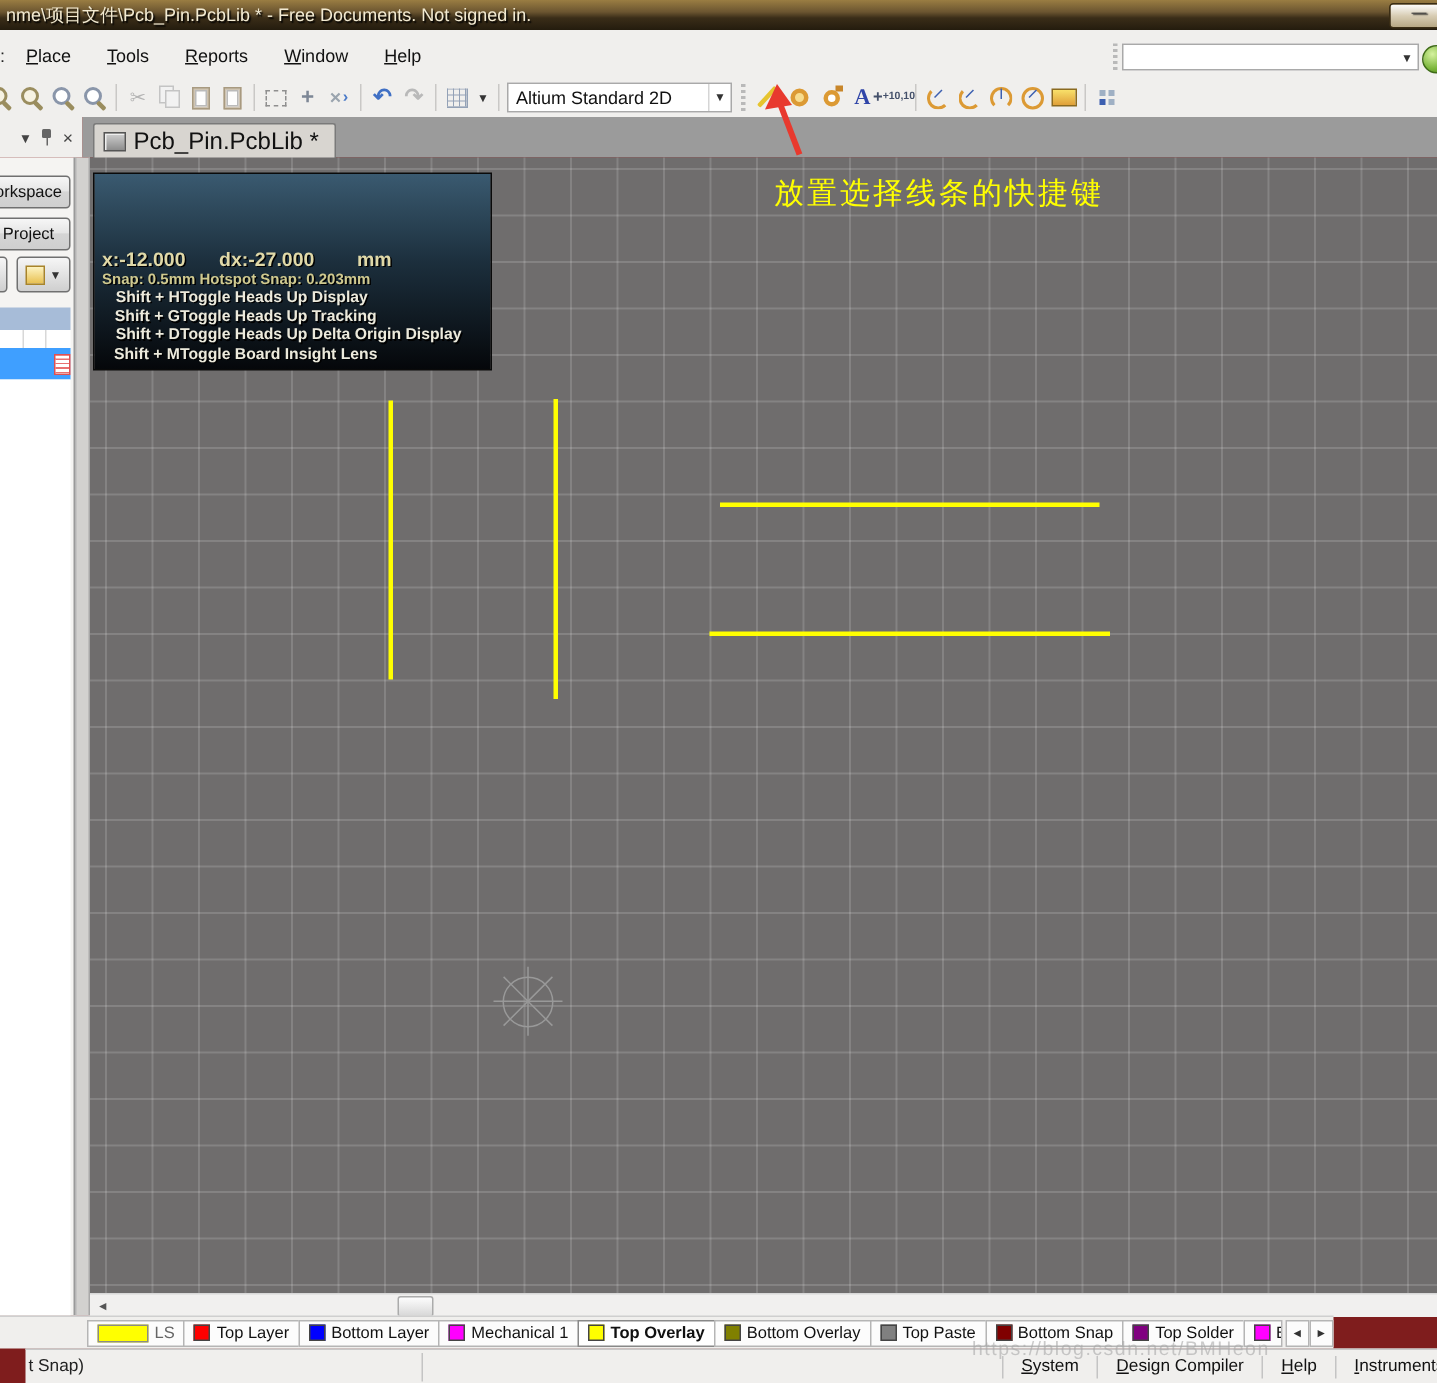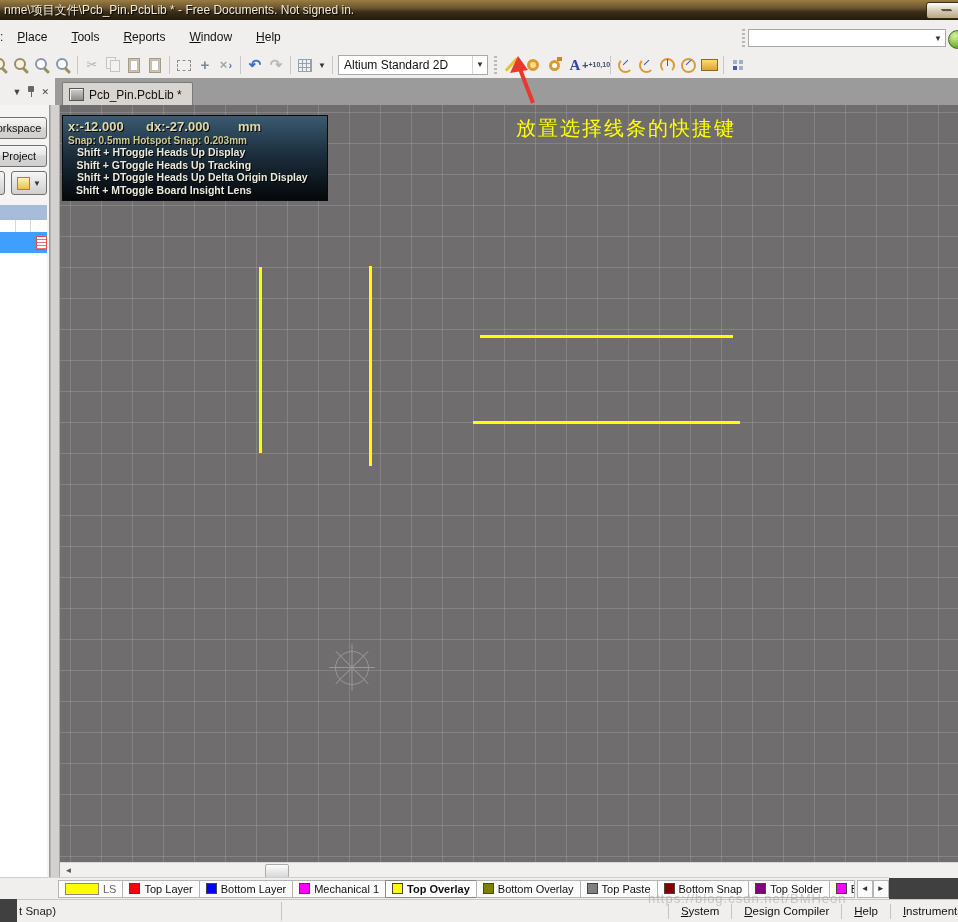--- a/index.html
+++ b/index.html
@@ -1,18 +1,18 @@
 <!DOCTYPE html>
 <html><head>
 <meta charset="utf-8">
 <style>
   html,body{margin:0;padding:0;background:#fff;}
   #app{position:relative;width:958px;height:922px;overflow:hidden;
        font-family:"Liberation Sans",sans-serif;font-size:12px;color:#111;
-       background:#404040;}
+       background:#7f1d1d;}
   
   .titlebar{position:absolute;left:0;top:0;width:958px;height:20px;
     background:linear-gradient(#9a7d42,#6b5530 40%,#3a2d18 60%,#241c0e);
     color:#f2ead2;display:flex;align-items:center;padding-left:4px;box-sizing:border-box;
     text-shadow:1px 1px 1px #000;font-size:12px;}
   .win-min{position:absolute;right:-8px;top:2px;width:38px;height:15px;border:1px solid #3a2d14;
     border-radius:3px;background:linear-gradient(#fefefe,#d8cdb4 50%,#b7a885);
     color:#333;font-size:10px;line-height:12px;text-align:center;}
   
   .menubar{position:absolute;left:0;top:20px;width:958px;height:32px;background:#f0efed;}
@@ -90,21 +90,21 @@
   
   .panelhead{position:absolute;left:0;top:78px;width:55px;height:27px;background:#f0efed;
     display:flex;align-items:center;justify-content:flex-end;gap:6px;padding-right:6px;box-sizing:border-box;}
   .ph-ic{font-size:9px;color:#444;}
   .pin{position:relative;width:8px;height:11px;}
   .pin::before{content:"";position:absolute;left:1px;top:0;width:6px;height:6px;background:#666;border-radius:1px;}
   .pin::after{content:"";position:absolute;left:3.5px;top:6px;width:1px;height:5px;background:#666;}
   .tabstrip{position:absolute;left:55px;top:78px;width:903px;height:27px;background:#9b9b9b;}
   .doc-tab{position:absolute;left:7px;top:4px;height:23px;background:#d8d5d0;
     border:1px solid #7a7a7a;border-bottom:none;border-radius:2px 2px 0 0;
-    display:flex;align-items:center;gap:5px;padding:0 10px 0 6px;font-size:12px;}
+    display:flex;align-items:center;gap:5px;padding:0 10px 0 6px;font-size:16px;}
   .chip-ic{width:13px;height:11px;background:linear-gradient(#cfcfcf,#8d8d8d);border:1px solid #555;
     box-shadow:inset 1px 1px 0 #eee;}
   
   .leftpanel{position:absolute;left:0;top:105px;width:50px;height:772px;background:#f5f4f2;
     border-right:1px solid #9a9a9a;box-sizing:border-box;}
   .btn{position:absolute;left:-9px;width:56px;height:22px;border:1px solid #707070;border-radius:3px;
     background:linear-gradient(#f6f6f6,#e6e6e6 45%,#d5d5d5 50%,#cfcfcf);
     font-size:11px;display:flex;align-items:center;justify-content:center;box-sizing:border-box;}
   .mini-btn{position:absolute;left:-9px;top:66px;width:12px;height:22px;border:1px solid #707070;
     border-radius:3px;background:linear-gradient(#f6f6f6,#cfcfcf);}
@@ -127,21 +127,21 @@
   .canvas{position:absolute;left:60px;top:105px;width:898px;height:757px;background:#6f6d6d;
     background-image:linear-gradient(to right,rgba(255,255,255,.15) 1px,transparent 1px),
                      linear-gradient(to bottom,rgba(255,255,255,.15) 1px,transparent 1px);
     background-size:31px 31px;background-position:10px 7px;overflow:hidden;}
   .yline{position:absolute;background:#ffff00;}
   .hud{position:absolute;left:2px;top:10px;width:266px;border:1px solid #0a0a0a;box-sizing:border-box;
     background:linear-gradient(#3a5a70,#1c2f3d 45%,#05070a);padding:3px 5px 4px 5px;
     color:#e0d9a8;text-shadow:1px 1px 0 #000;}
   .hud-row1{font-size:13px;font-weight:bold;letter-spacing:0;}
   .hud-row1 .c1{display:inline-block;width:78px;}
-  .hud-row1 .c2{display:inline-block;width:92px;}
+  .hud-row1 .c2{display:inline-block;width:92px;margin-top:46px;}
   .hud-snap{font-size:10px;font-weight:bold;color:#cfc98f;margin-top:1px;}
   .hud-sc{font-size:10.5px;font-weight:bold;color:#eceadc;line-height:12.5px;}
   .hud-sc .k{display:inline-block;width:52px;text-align:right;}
   .cn-note{position:absolute;left:456px;top:10px;font-size:20px;color:#ffff00;
     letter-spacing:2px;white-space:nowrap;}
   .origin{position:absolute;left:275px;top:546px;width:34px;height:34px;}
   .origin .circ{position:absolute;left:0;top:0;width:34px;height:34px;border:1px solid #999;
     border-radius:50%;box-sizing:border-box;}
   .origin .sp{position:absolute;left:-6px;top:16px;width:46px;height:1px;background:#999;}
   

